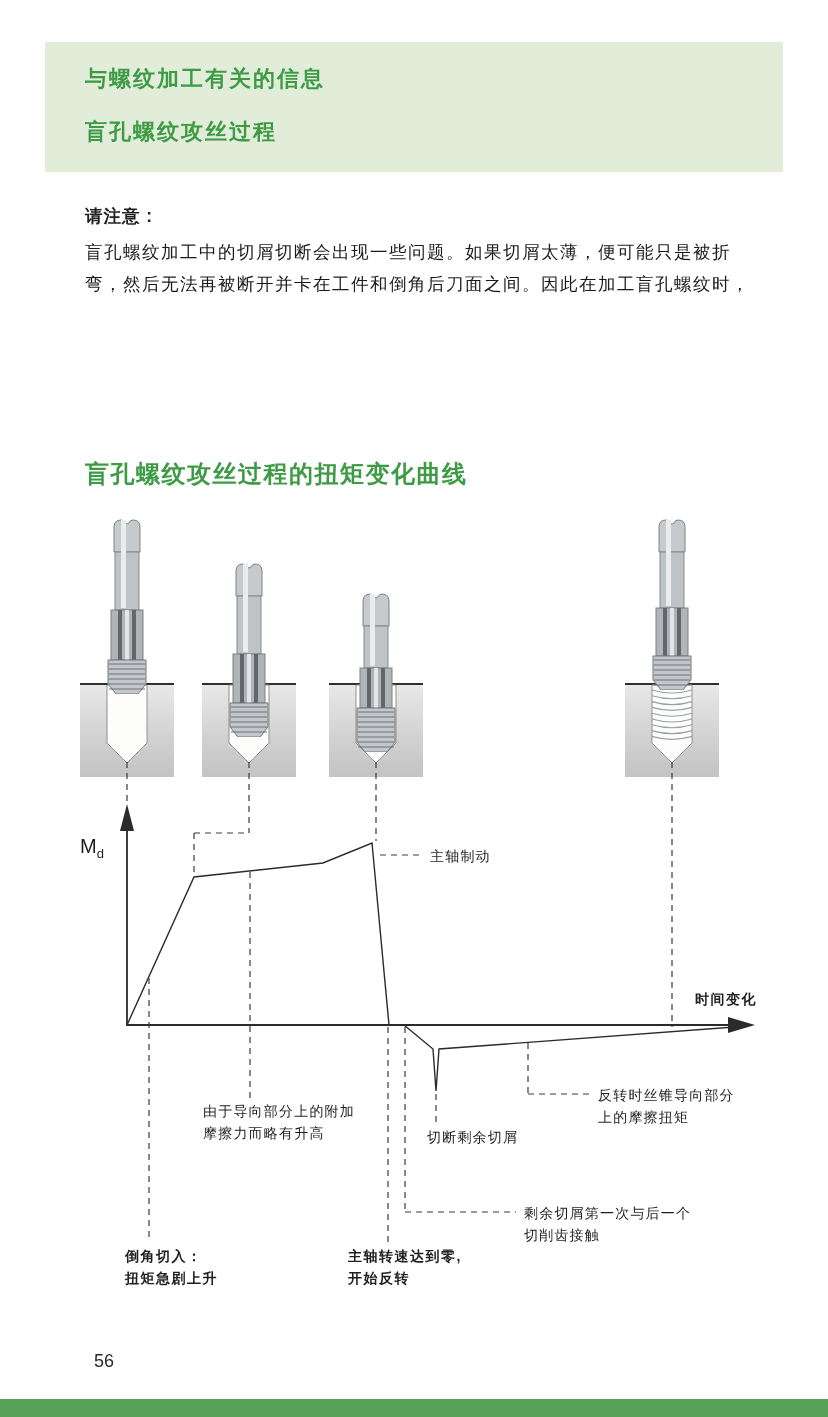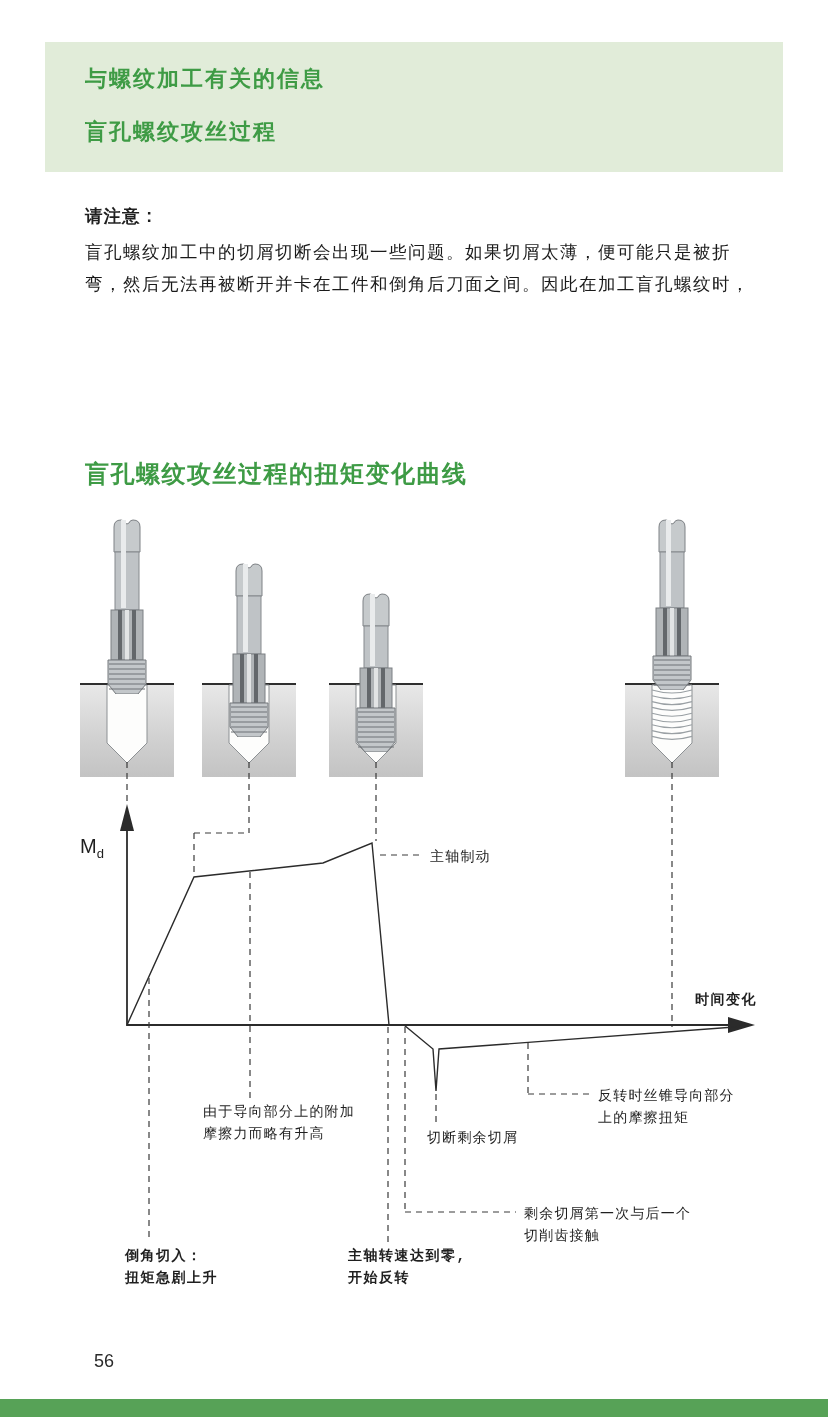--- a/index.html
+++ b/index.html
@@ -18,21 +18,21 @@
   #note-body{left:85px;top:236px;width:690px;font-size:17.5px;letter-spacing:1.5px;line-height:32px;color:#1a1a1a;}
   
   #figure-subtitle{left:85px;top:458px;font-size:24px;font-weight:700;letter-spacing:1.5px;color:#3e9b45;white-space:nowrap;}
   
   .workpiece{position:absolute;top:683px;width:94px;height:94px;
     background:linear-gradient(180deg,#e8e8e8 0%,#d2d2d2 55%,#c3c3c3 100%);
     border-top:2px solid #2f2f2f;box-sizing:border-box;}
   .workpiece svg{position:absolute;left:0;top:-1px;}
   
   .ann{position:absolute;font-size:14px;line-height:22px;letter-spacing:1.2px;color:#1f1f1f;white-space:pre-line;}
-  .ann-bold{font-weight:600;letter-spacing:1.5px;font-family:Liberation Mono, monospace;}
+  .ann-bold{font-weight:600;letter-spacing:1.5px;}
   #md-label{left:80px;top:835px;font-size:20px;color:#1f1f1f;}
   #md-label sub{font-size:13px;}
   #xaxis-label{left:620px;top:991px;width:137px;text-align:right;font-size:14px;font-weight:600;letter-spacing:1.5px;}
   
   #page-number{left:94px;top:1351px;font-size:18px;color:#2a2a2a;}
   
   #footer-bar{left:0;top:1399px;width:828px;height:18px;background:#57a257;}
   
   #chart-overlay{position:absolute;left:0;top:0;pointer-events:none;}
   .tap-svg{position:absolute;}

